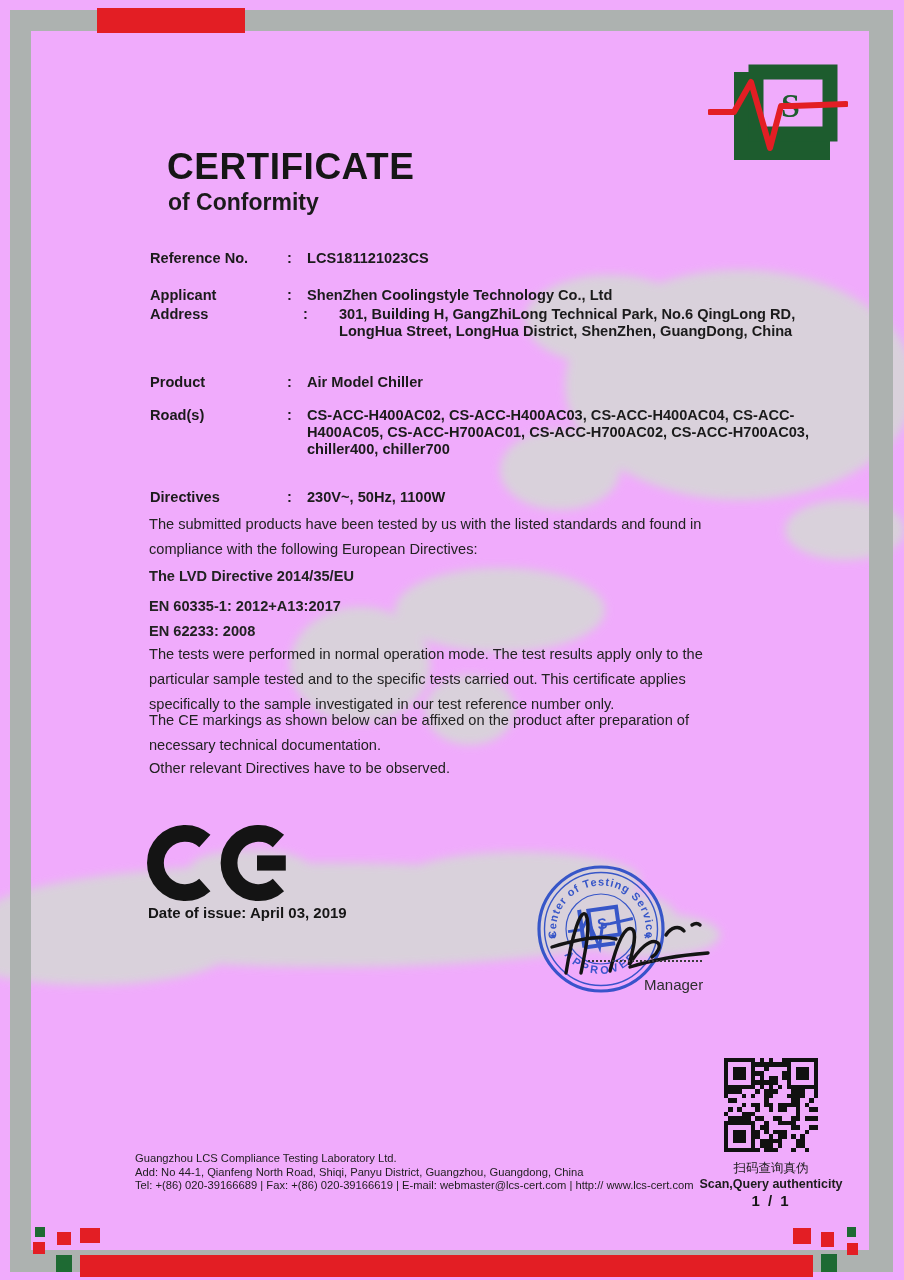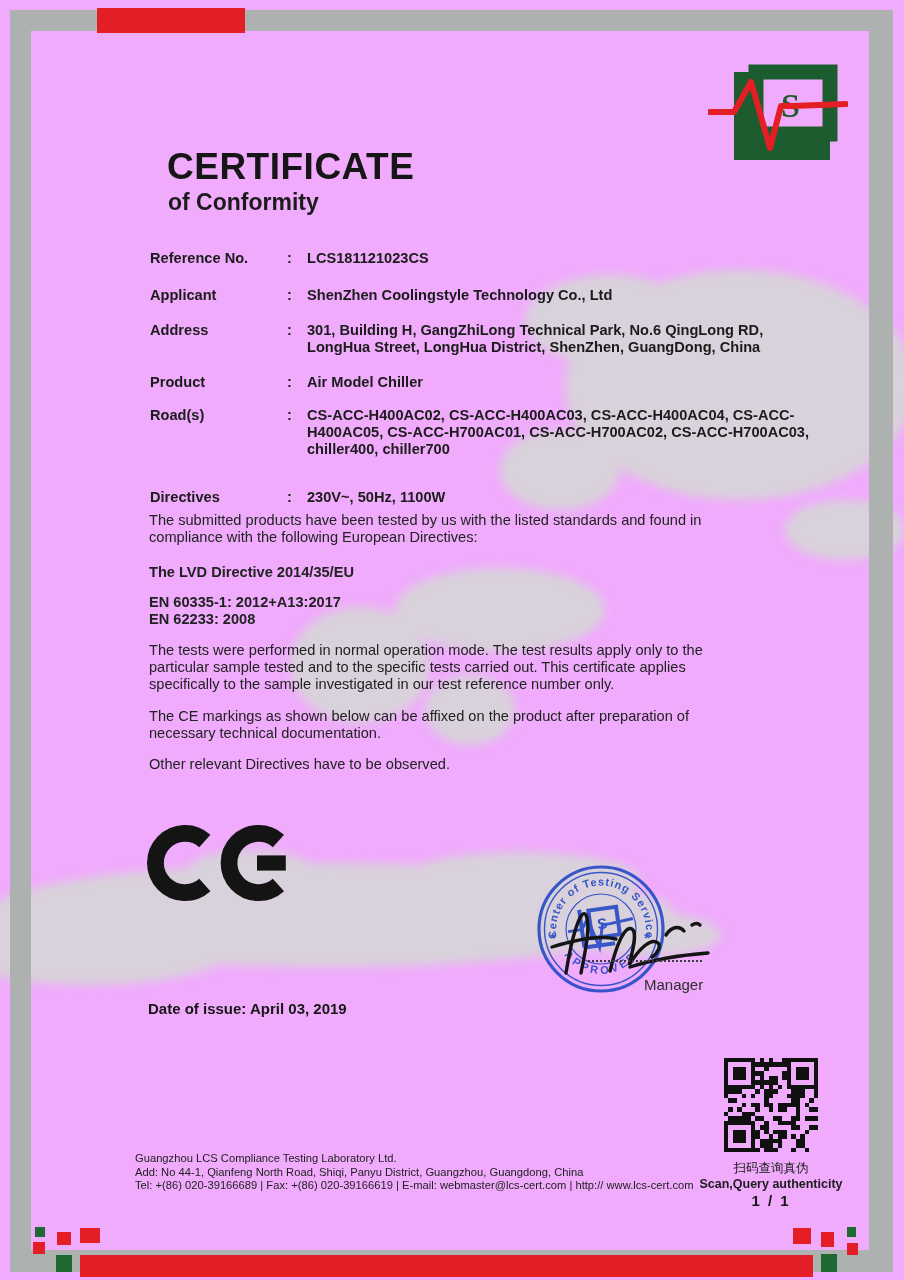--- a/index.html
+++ b/index.html
@@ -15,26 +15,26 @@
   .bar-bottom{left:10px; top:1250px; width:883px; height:22px;}
   .red-top{position:absolute; left:97px; top:8px; width:148px; height:25px; z-index:3;}
   
   .watermark{position:absolute; left:0; top:0; z-index:1; pointer-events:none;}
   
   .content{position:absolute; left:0; top:0; width:100%; height:100%; z-index:4;}
   .logo-svg{position:absolute; left:708px; top:64px;}
   .title-main{position:absolute; left:167px; top:146px; font-size:37px; font-weight:bold; letter-spacing:.5px; color:#161616;}
   .title-sub{position:absolute; left:168px; top:189px; font-size:23px; font-weight:bold; color:#1b1b1b;}
   .field{position:absolute; left:150px; display:grid; grid-template-columns:137px 20px 512px; font-size:14.6px; font-weight:bold; line-height:17px; color:#1b1b1b;}
-  .f-ref{top:250px;} .f-app{top:287px;} .f-addr{top:322px;} .f-prod{top:374px;} .f-model{top:407px;} .f-param{top:489px;}
-  .para{position:absolute; left:149px; width:598px; font-size:14.6px; line-height:17px; color:#222;}
+  .f-ref{top:250px;} .f-app{top:287px;} .f-addr{top:306px;gap:16px;} .f-prod{top:374px;} .f-model{top:407px;} .f-param{top:489px;}
+  .para{position:absolute; left:149px; width:598px; font-size:14.6px; line-height:25px; color:#222;}
   .p-intro{top:512px;} .p-dir{top:564px; font-weight:bold;} .p-std{top:594px; font-weight:bold;}
   .p-tests{top:642px;} .p-ce{top:708px;} .p-other{top:756px;}
   .ce-svg{position:absolute; left:145px; top:810px;}
-  .date-line{position:absolute; left:148px; top:1000px; font-size:15px; font-weight:bold; color:#161616;text-align:right;}
+  .date-line{position:absolute; left:148px; top:904px; font-size:15px; font-weight:bold; color:#161616;text-align:right;}
   .stamp-svg{position:absolute; left:533px; top:861px; opacity:.92;}
   .sign-svg{position:absolute; left:540px; top:895px;}
   .sign-dots{position:absolute; left:588px; top:960px; width:114px; border-bottom:2px dotted #3a3a3a;}
   .manager{position:absolute; left:644px; top:976px; font-size:15px; color:#2e2e2e;}
   .qr-wrap{position:absolute; left:723px; top:1058px; width:96px; text-align:center;}
   .qr-cap-cn{margin-top:4px; font-size:12.5px; font-weight:normal; color:#1c1c1c; white-space:nowrap;}
   .qr-cap-en{font-size:12.5px; font-weight:bold; color:#1c1c1c; white-space:nowrap; margin-left:-30px; width:156px;}
   .page-num{margin-top:1px; font-size:15px; font-weight:bold; letter-spacing:2px; color:#161616;}
   .footer{position:absolute; left:135px; top:1152px; font-size:11.2px; line-height:13.6px; color:#1d1d1d;}
   

